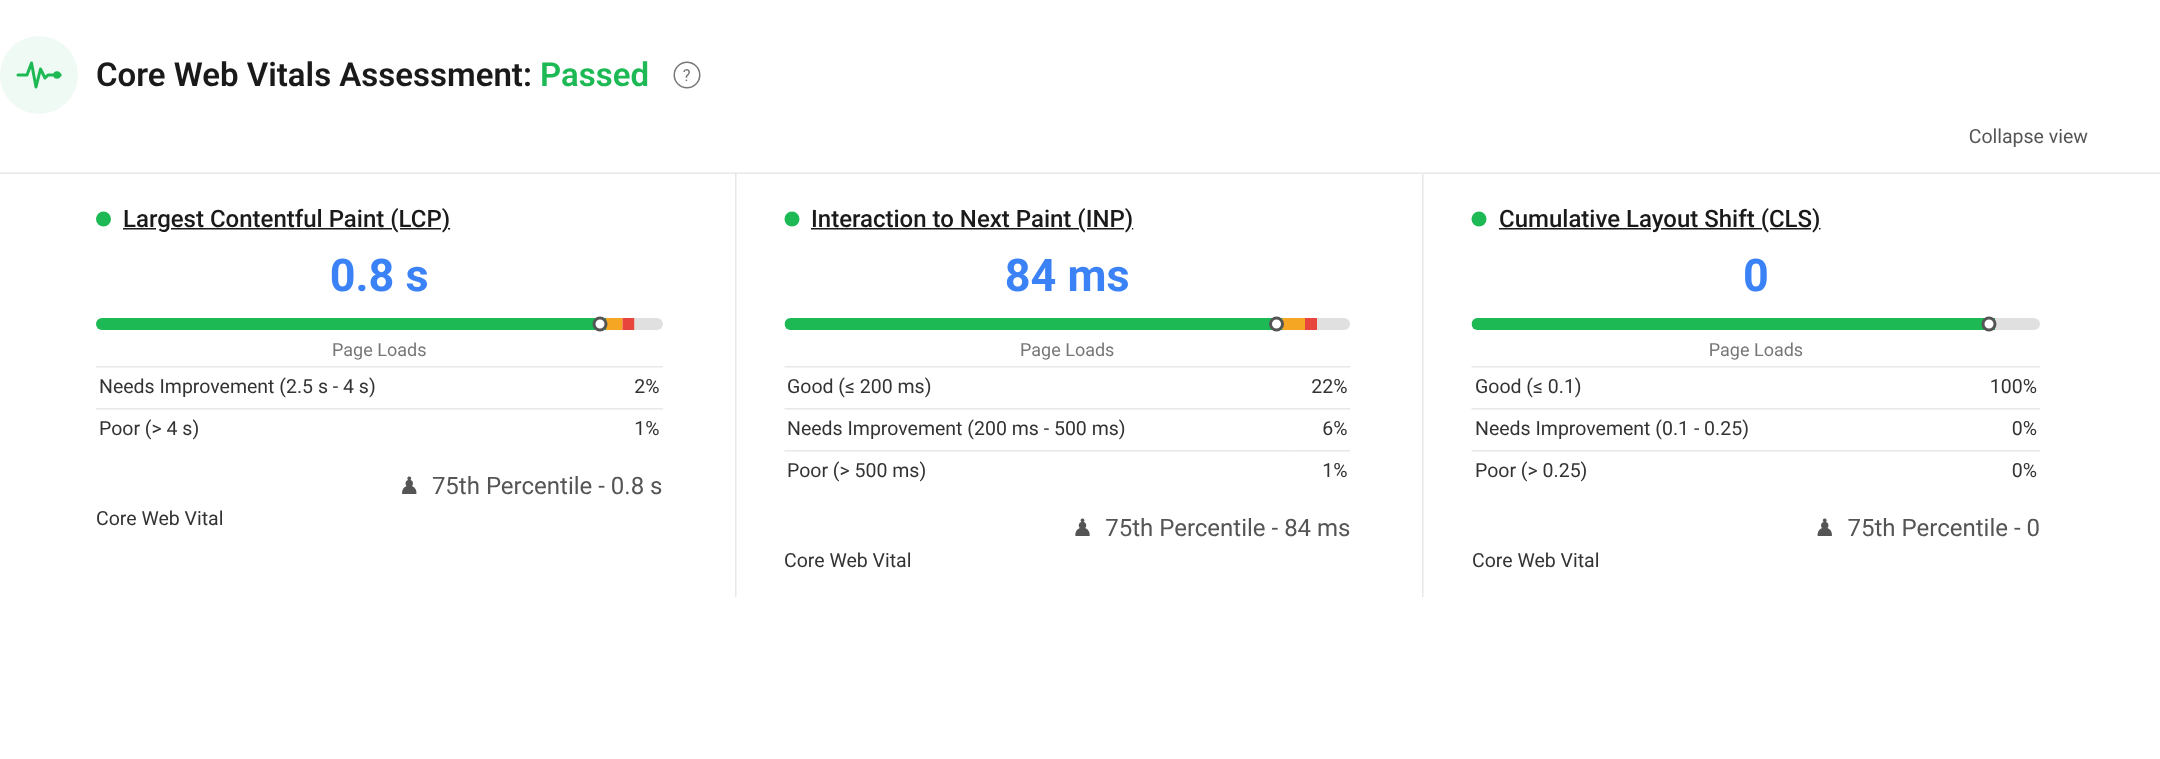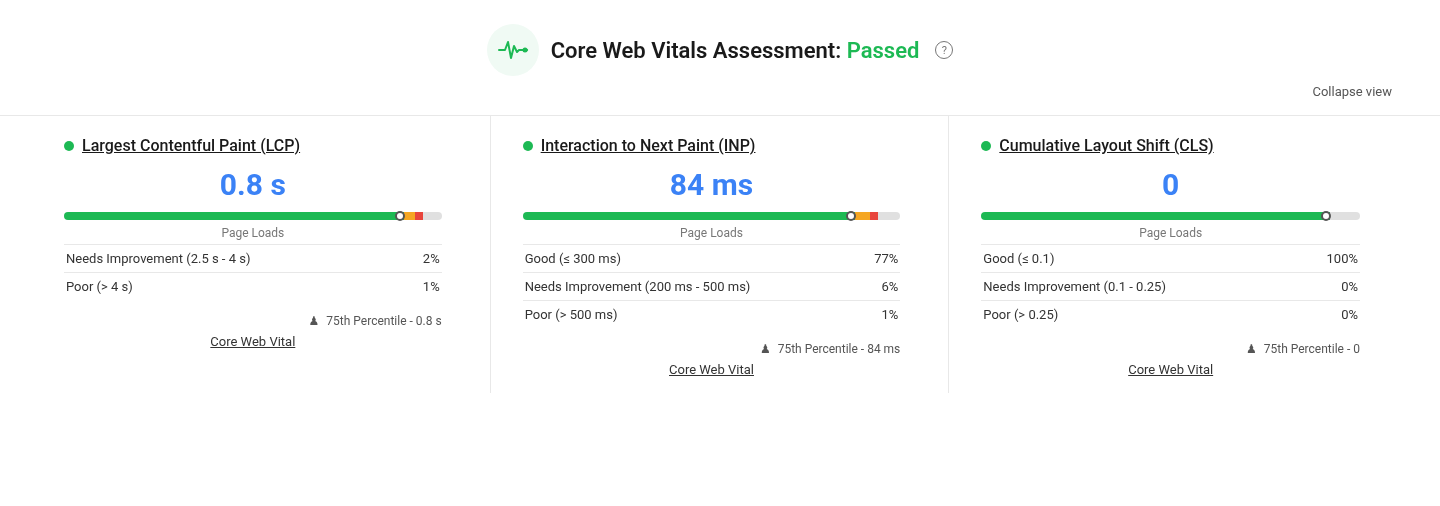--- a/index.html
+++ b/index.html
@@ -8,21 +8,20 @@
       background: #fff;
       color: #333;
       font-size: 14px;
       width: 1440px;
       min-height: 506px;
     }
 
     .header {
       display: flex;
       align-items: center;
-      justify-content: center;
       padding: 24px 0 8px 0;
       gap: 12px;
     }
 
     .header-icon-wrap {
       width: 52px;
       height: 52px;
       border-radius: 50%;
       background: #f0faf4;
       display: flex;
@@ -192,32 +191,31 @@
       color: #333;
       font-weight: 400;
     }
 
     .label-good { color: #1db954; }
     .label-needs { color: #f5a623; }
     .label-poor { color: #e8453c; }
 
     .percentile-row {
       text-align: right;
-      font-size: 12px;
+      font-size: 16px;
       color: #555;
       margin-top: 10px;
       padding-top: 4px;
     }
 
     .core-web-vital-link {
       display: block;
-      text-align: center;
+      text-align: left;
       font-size: 13px;
       color: #333;
-      text-decoration: underline;
       cursor: pointer;
       margin-top: 6px;
     }
 
     .percentile-icon {
       display: inline-block;
       margin-right: 4px;
     }
   </style>
 </head>
@@ -291,22 +289,22 @@
         <div class="bar-orange" style="width:4%"></div>
         <div class="bar-red" style="width:2%"></div>
         <div class="bar-gray"></div>
       </div>
       <div class="thumb-dot" style="left:87%"></div>
     </div>
     <div class="page-loads-label">Page Loads</div>
     <table class="stats-table">
       <tbody>
           <tr>
-        <td class="label-cell label-good">Good (≤ 300 ms)</td>
-        <td class="value-cell">77%</td>
+        <td class="label-cell label-good">Good (≤ 200 ms)</td>
+        <td class="value-cell">22%</td>
       </tr>
       <tr>
         <td class="label-cell label-needs">Needs Improvement (200 ms - 500 ms)</td>
         <td class="value-cell">6%</td>
       </tr>
       <tr>
         <td class="label-cell label-poor">Poor (&gt; 500 ms)</td>
         <td class="value-cell">1%</td>
       </tr>
     </tbody>

